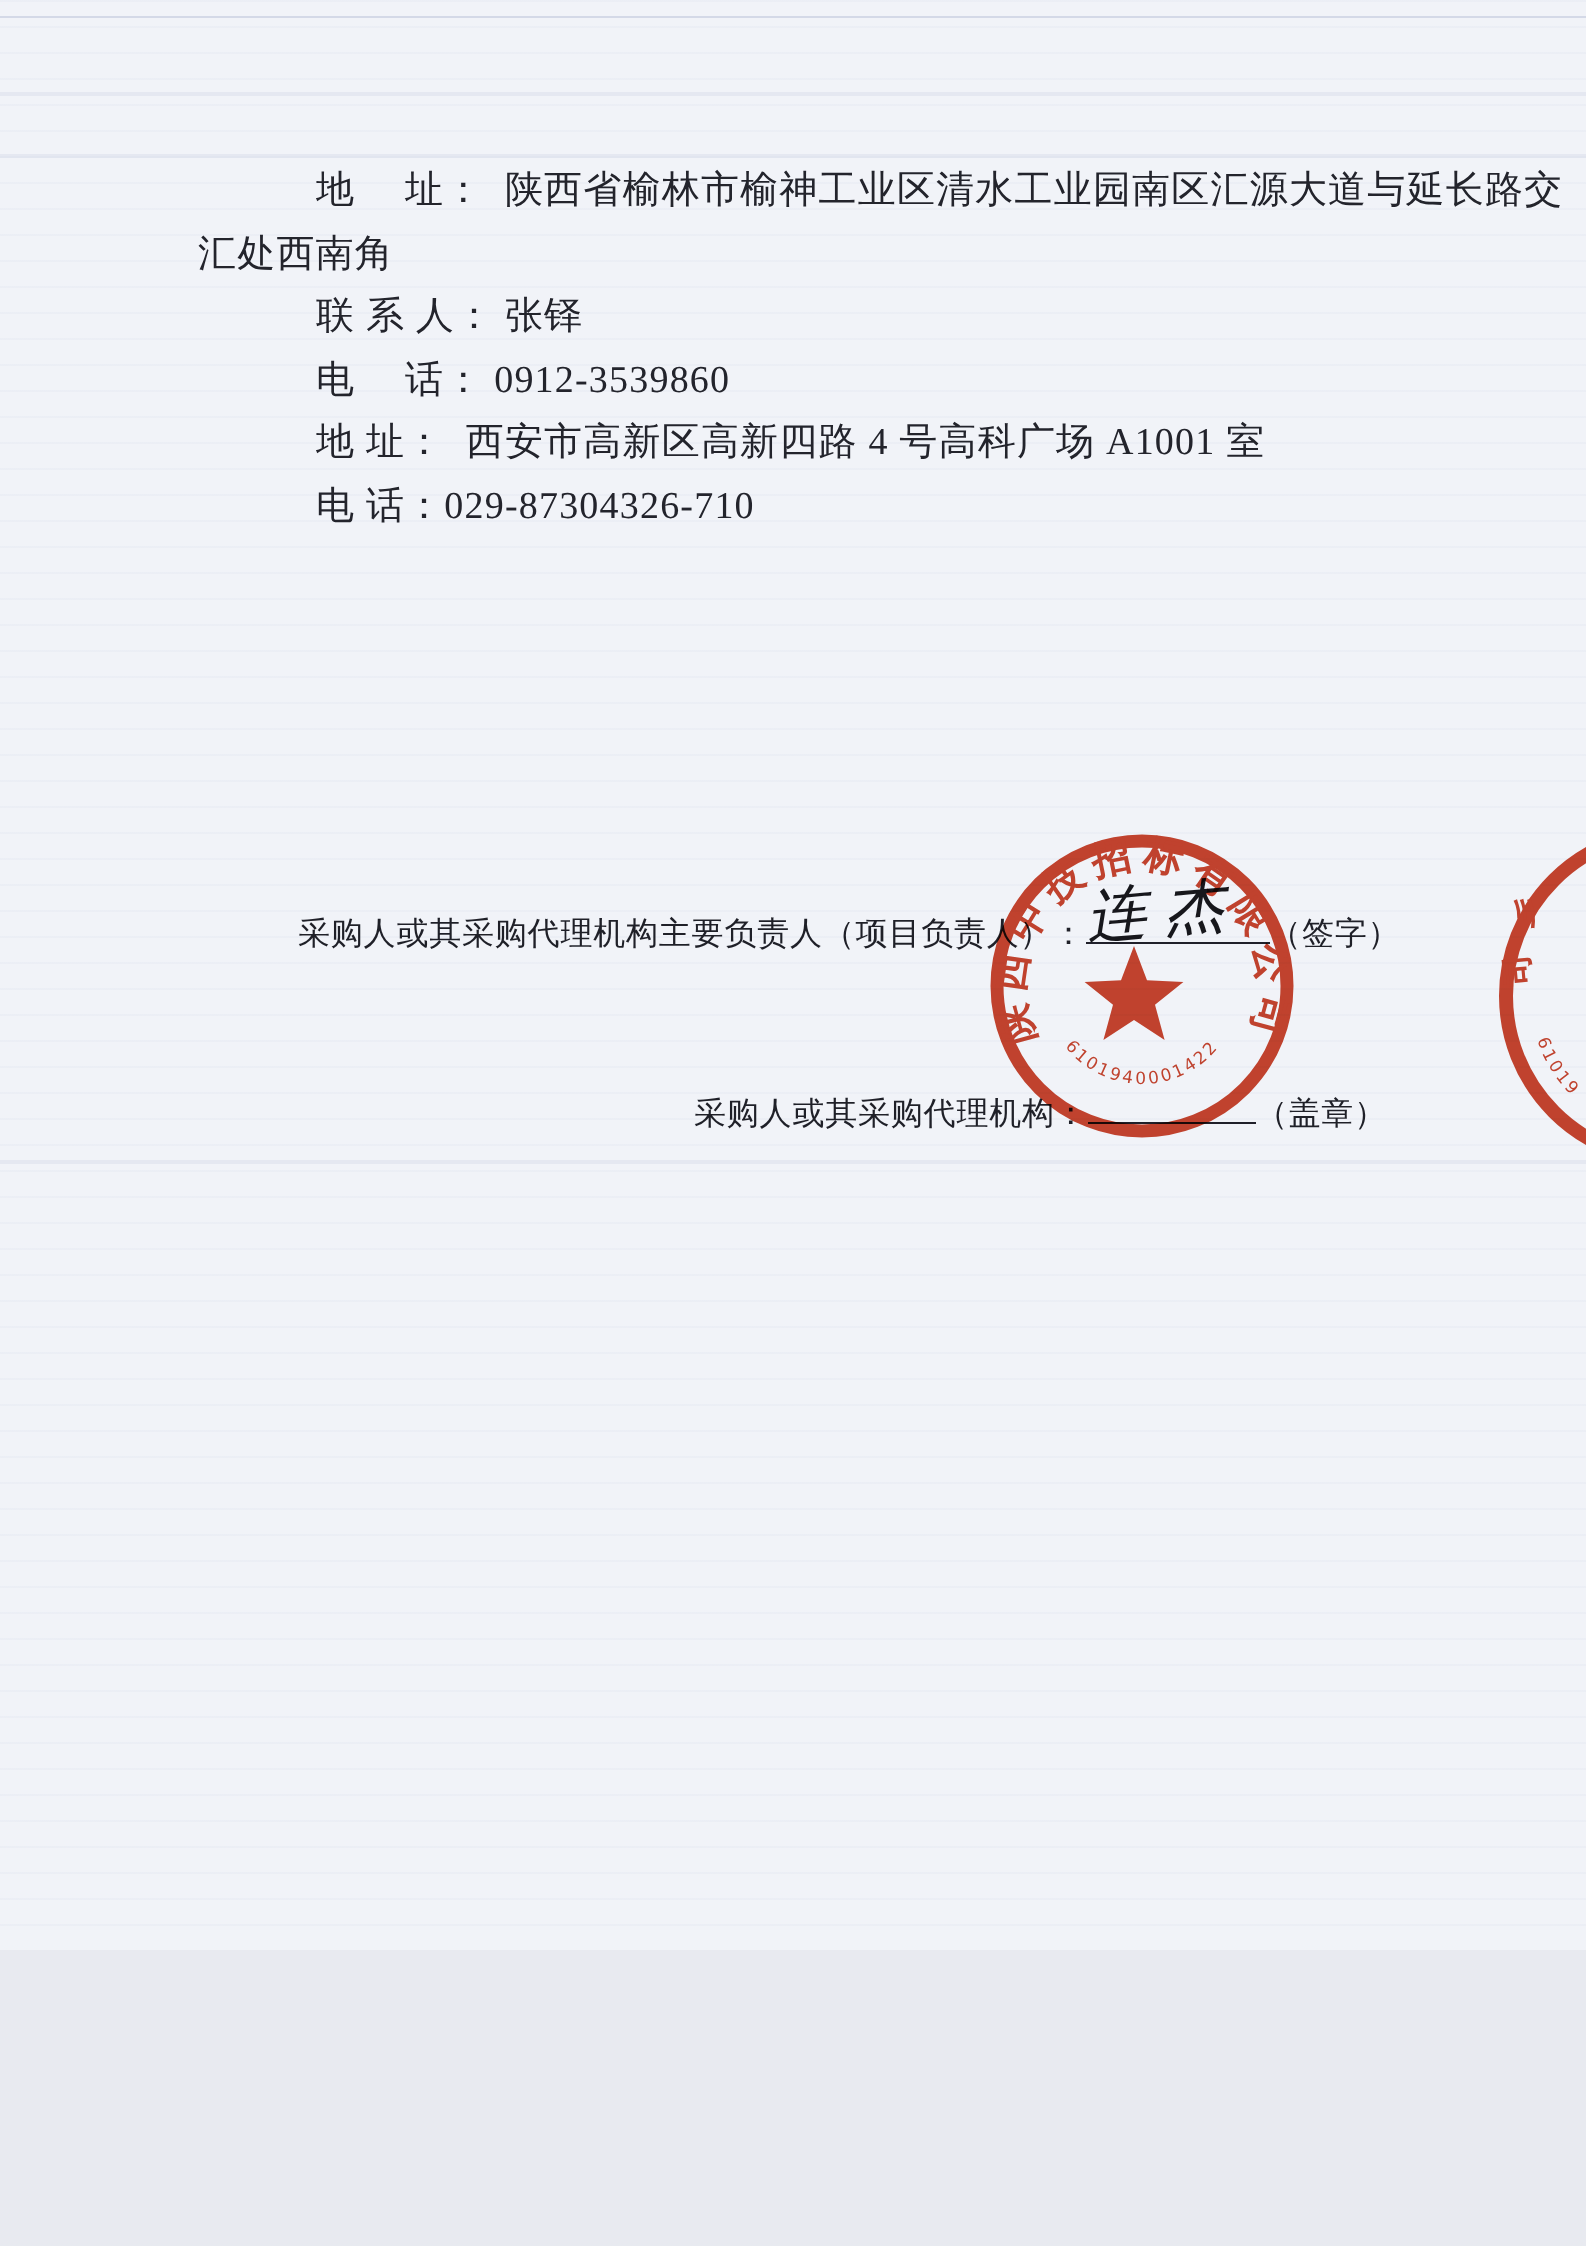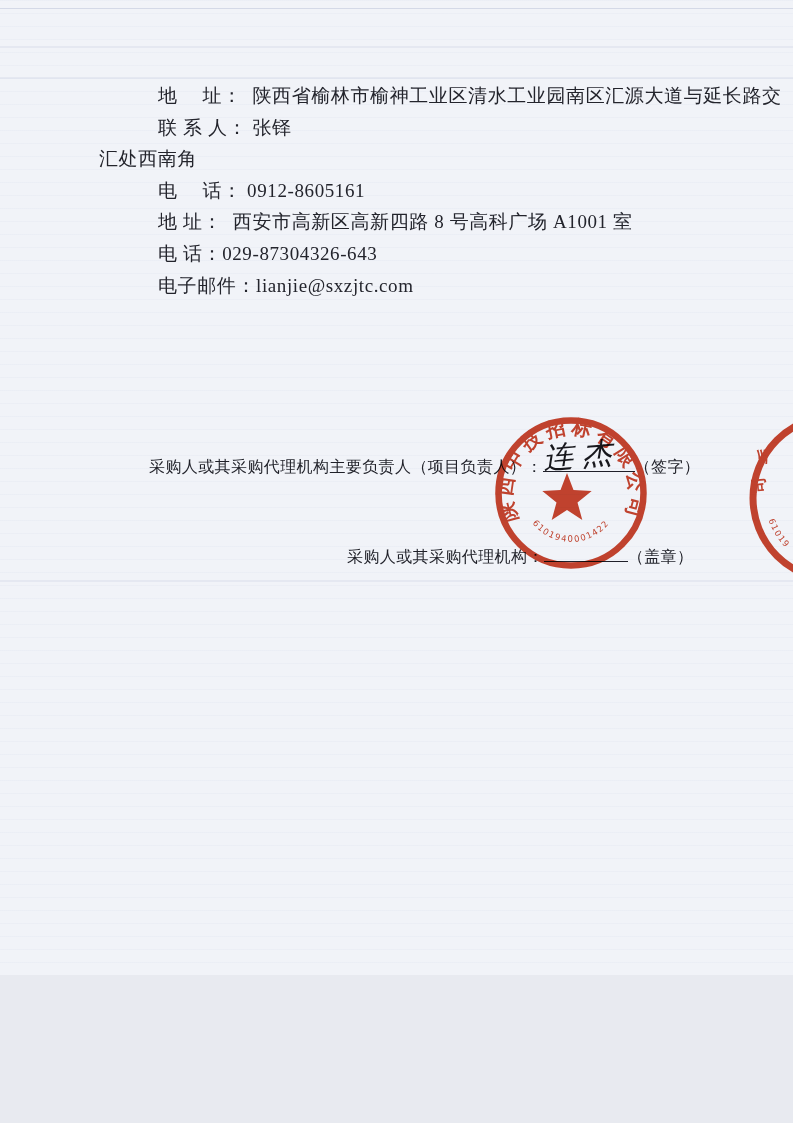--- a/index.html
+++ b/index.html
@@ -43,26 +43,25 @@
 
   <div class="scanband" style="top:8px;"></div>
   <div class="scanband soft" style="top:46px;"></div>
   <div class="scanband soft" style="top:77px;"></div>
   <div class="scanband soft" style="top:580px;"></div>
   <div class="scanband soft" style="top:1022px;"></div>
   <div class="scanband" style="top:1075px;"></div>
 
   <div class="content">
     <div class="line ind"><span>地　 址： </span><span> 陕西省榆林市榆神工业区清水工业园南区汇源大道与延长路交</span></div>
+    <div class="line"><span>汇处西南角</span></div>
     <div class="line ind"><span>联 系 人： </span><span>张铎</span></div>
-    <div class="line"><span>汇处西南角</span></div>
-    <div class="line ind"><span>电　 话： </span><span>0912-8605161</span></div>
-    <div class="line ind"><span>地 址： </span><span> 西安市高新区高新四路 8 号高科广场 A1001 室</span></div>
-    <div class="line ind"><span>电 话：</span><span>029-87304326-643</span></div>
-    <div class="line ind"><span>电子邮件：</span><span>lianjie@sxzjtc.com</span></div>
+    <div class="line ind"><span>电　 话： </span><span>0912-3539860</span></div>
+    <div class="line ind"><span>地 址： </span><span> 西安市高新区高新四路 4 号高科广场 A1001 室</span></div>
+    <div class="line ind"><span>电 话：</span><span>029-87304326-710</span></div>
   </div>
 
   <div class="sig sig-a"><span>采购人或其采购代理机构主要负责人（项目负责人）：</span><span class="uline ul-a"><span class="handwriting">连杰</span></span><span>（签字）</span></div>
 
   <div class="sig sig-b"><span>采购人或其采购代理机构：</span><span class="uline ul-b"></span><span>（盖章）</span></div>
 
   <svg class="stamp stamp-main" width="170" height="176" viewBox="0 0 170 176">
     <defs>
       <path id="arcTop" d="M 30.9 115.5 A 59 59 0 1 1 133.1 115.5"></path>
       <path id="arcBot" d="M 44.5 117.5 A 49 49 0 0 0 119.5 117.5"></path>

